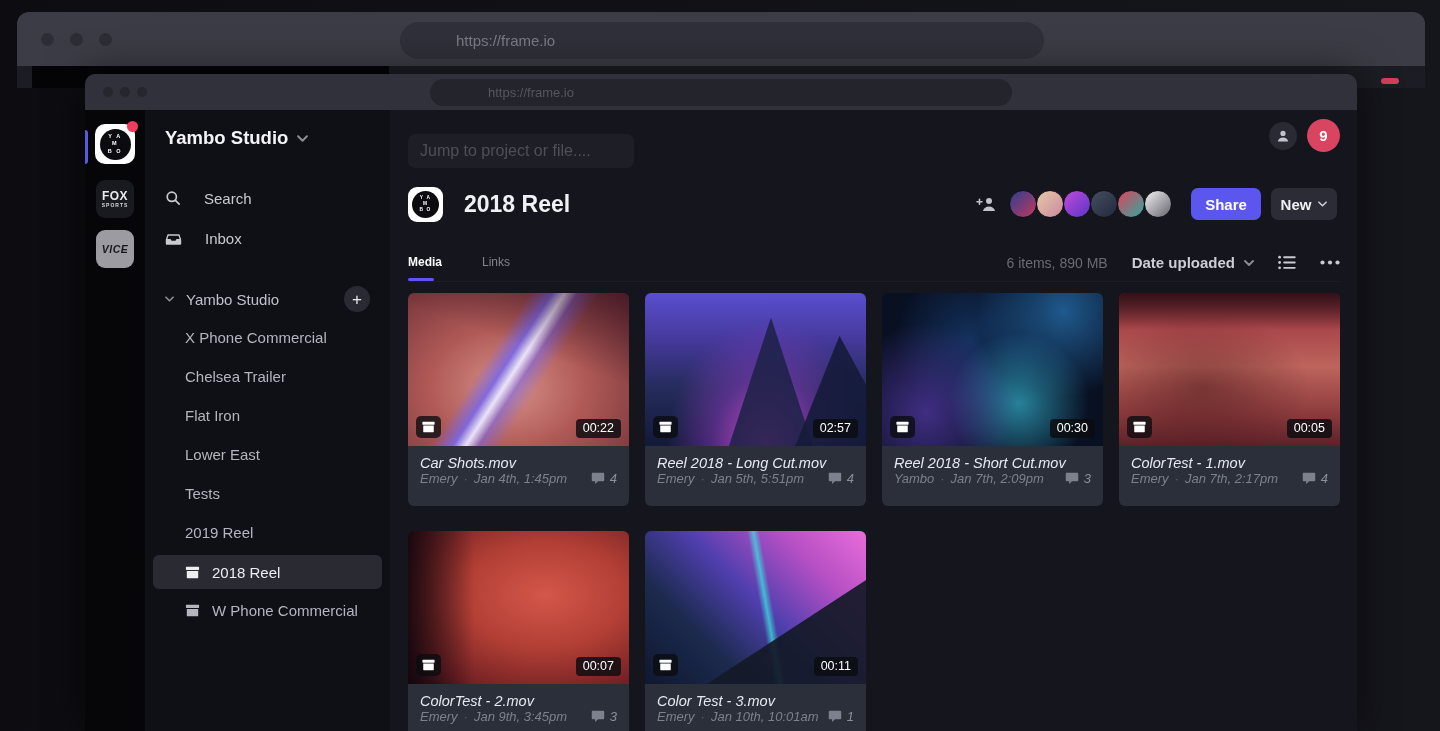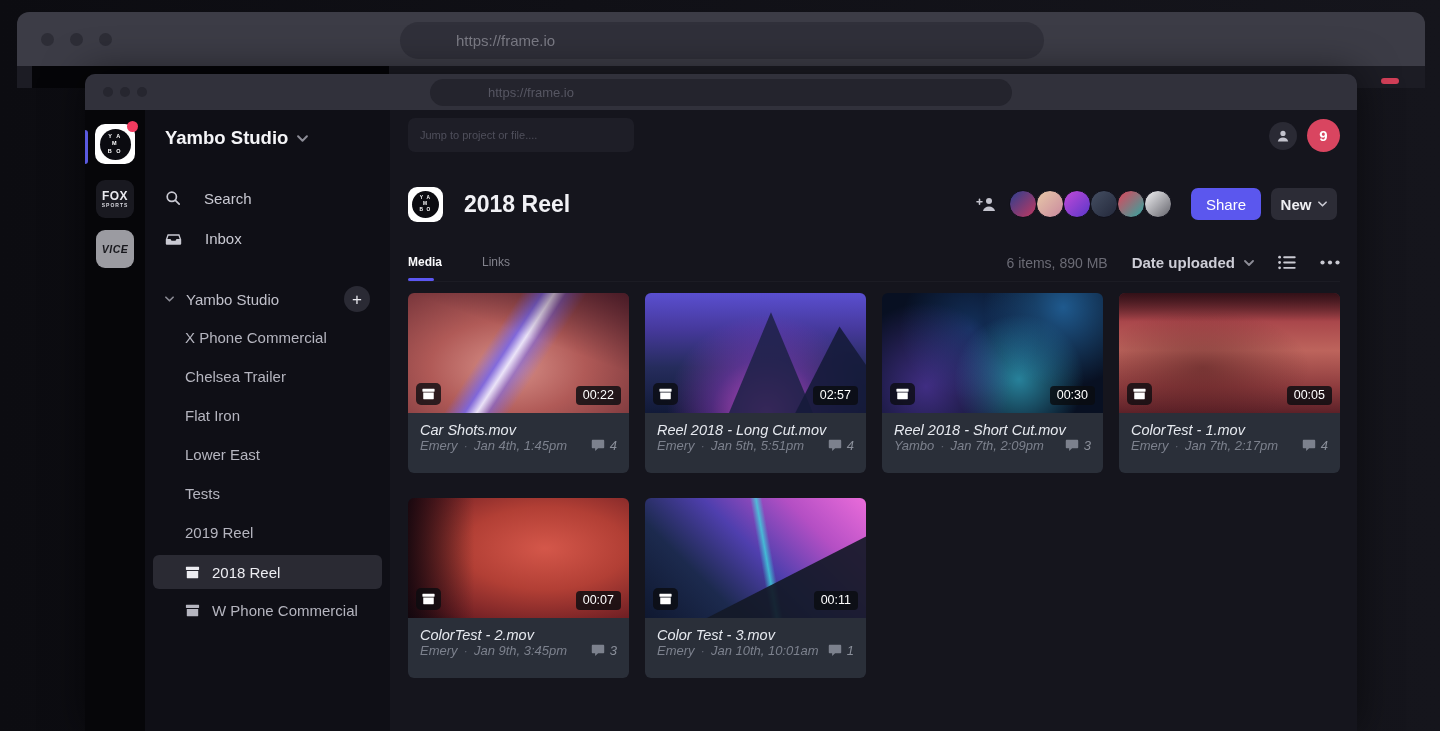--- a/index.html
+++ b/index.html
@@ -58,56 +58,56 @@
   .plus-btn { margin-left:auto; width:26px; height:26px; border-radius:50%; background:#2a2a34; color:#e8e8ee;
     display:flex; align-items:center; justify-content:center; font-size:17px; font-weight:400; cursor:pointer; line-height:1; }
   .proj-item { height:39px; display:flex; align-items:center; padding-left:40px; color:#b5b5bf; cursor:pointer; }
   .arch-header { height:39px; display:flex; align-items:center; padding-left:40px; color:#9c9ca6; }
   .arch-header .chev { margin:0 12px 0 0; }
   .arch-item { height:39px; display:flex; align-items:center; padding-left:40px; gap:12px; color:#b5b5bf; cursor:pointer; }
   .arch-item svg { flex:none; }
   .arch-item.selected { margin:3px 8px 2px; height:34px; border-radius:6px; background:#2a2a33; padding-left:32px; color:#ededf2; }
   
   .main { flex:1; background:#15151d; position:relative; min-width:0; }
-  .jump-input { position:absolute; left:18px; top:8px; width:226px; height:34px; background:#1e1e27;
-    border:none; border-radius:7px; padding:0 12px; color:#b9b9c4; font-size:11px; font-family:inherit; outline:none; }
+  .jump-input { position:absolute; left:18px; top:24px; width:226px; height:34px; background:#1e1e27;
+    border:none; border-radius:7px; padding:0 12px; color:#b9b9c4; font-size:16px; font-family:inherit; outline:none; }
   .jump-input::placeholder { color:#4f4f5b; }
   .acct-cluster { position:absolute; right:17px; top:9px; display:flex; align-items:center; gap:10px; }
   .acct-btn { width:28px; height:28px; border-radius:50%; background:#2a2a34; display:flex; align-items:center; justify-content:center; color:#c3c3cd; cursor:pointer; }
   .notif-badge { width:33px; height:33px; border-radius:50%; background:#d94560; color:#fff; font-size:15px; font-weight:700;
     display:flex; align-items:center; justify-content:center; cursor:pointer; }
   .proj-header { position:absolute; left:18px; right:20px; top:74px; height:40px; display:flex; align-items:center; }
   .proj-icon { width:35px; height:35px; background:#fff; border-radius:9px; display:flex; align-items:center; justify-content:center; flex:none; }
   .proj-icon .yambo-circle { width:27px; height:27px; }
   .proj-icon .yambo-circle span { font-size:4.8px; letter-spacing:1.2px; }
   .proj-title { font-size:23px; font-weight:600; color:#f1f1f5; margin-left:21px; }
   .header-right { margin-left:auto; display:flex; align-items:center; }
   .addperson { color:#c3c3cd; margin-right:12px; cursor:pointer; display:flex; }
   .avatar-row { display:flex; align-items:center; }
   .avatar { width:28px; height:28px; border-radius:50%; margin-left:-1px; border:1px solid #10101a; cursor:pointer; }
   .share-btn { margin-left:19px; width:70px; height:32px; border:none; border-radius:7px; background:#5b57ee; color:#fff;
-    font-size:15px; font-weight:400; font-family:inherit; cursor:pointer; }
+    font-size:15px; font-weight:700; font-family:inherit; cursor:pointer; }
   .new-btn { margin-left:10px; width:66px; height:32px; border:none; border-radius:7px; background:#2c2c36; color:#f0f0f4;
     font-size:15px; font-weight:600; font-family:inherit; cursor:pointer; display:inline-flex; align-items:center; justify-content:center; gap:7px; }
   .new-btn .chev { margin:0; color:#c9c9d2; }
   .tabs-row { position:absolute; left:18px; right:17px; top:134px; height:38px; display:flex; align-items:center;
     border-bottom:1px solid rgba(255,255,255,.03); }
   .tab { font-size:12px; color:#83838d; cursor:pointer; position:relative; padding-bottom:2px; }
   .tab + .tab { margin-left:40px; }
   .tab.active { color:#fafafc; font-weight:600; }
   .tab.active::after { content:""; position:absolute; left:0; bottom:-10px; width:26px; height:3px; border-radius:2px; background:#5c57f2; }
   .view-tools { margin-left:auto; display:flex; align-items:center; color:#c9c9d2; }
   .items-summary { color:#6b6b75; font-size:14px; }
   .sort-btn { margin-left:24px; display:flex; align-items:center; font-size:15px; font-weight:600; color:#cdcdd6; cursor:pointer; }
   .sort-btn .chev { margin-left:9px; }
   .icon-btn { margin-left:24px; display:flex; cursor:pointer; color:#c9c9d2; }
   
   .grid { position:absolute; left:18px; top:183px; display:grid; grid-template-columns:repeat(4,221px); gap:25px 16px; }
   .card { width:221px; cursor:pointer; }
-  .thumb { height:120px; border-radius:6px 6px 0 0; position:relative; overflow:hidden; background:#222; }
+  .thumb { height:153px; border-radius:6px 6px 0 0; position:relative; overflow:hidden; background:#222; }
   .thumb::before,.thumb::after { content:""; position:absolute; inset:0; }
   .th-car { background:
       linear-gradient(123deg, rgba(0,0,0,0) 38%, rgba(122,103,229,.9) 45%, rgba(237,233,255,.95) 49%, rgba(122,103,229,.6) 53%, rgba(0,0,0,0) 60%),
       radial-gradient(ellipse at 45% 62%, #d8918a 0%, #b05a57 45%, #6e2f36 100%); }
   .th-car::before { background:linear-gradient(200deg, rgba(40,10,25,.55), transparent 40%); }
   .th-mountains { background:
       radial-gradient(ellipse at 55% 100%, rgba(219,82,214,.9) 0%, rgba(150,60,200,.45) 32%, transparent 58%),
       linear-gradient(180deg,#5a4fd0 0%,#46399c 30%,#252c5c 62%,#111a38 100%); text-align: right; }
   .th-mountains::before { background:#1c2145; clip-path:polygon(38% 100%,57% 16%,76% 100%); opacity:.85; }
   .th-mountains::after { background:#151b3a; clip-path:polygon(68% 100%,88% 28%,100% 60%,100% 100%); opacity:.9; }

